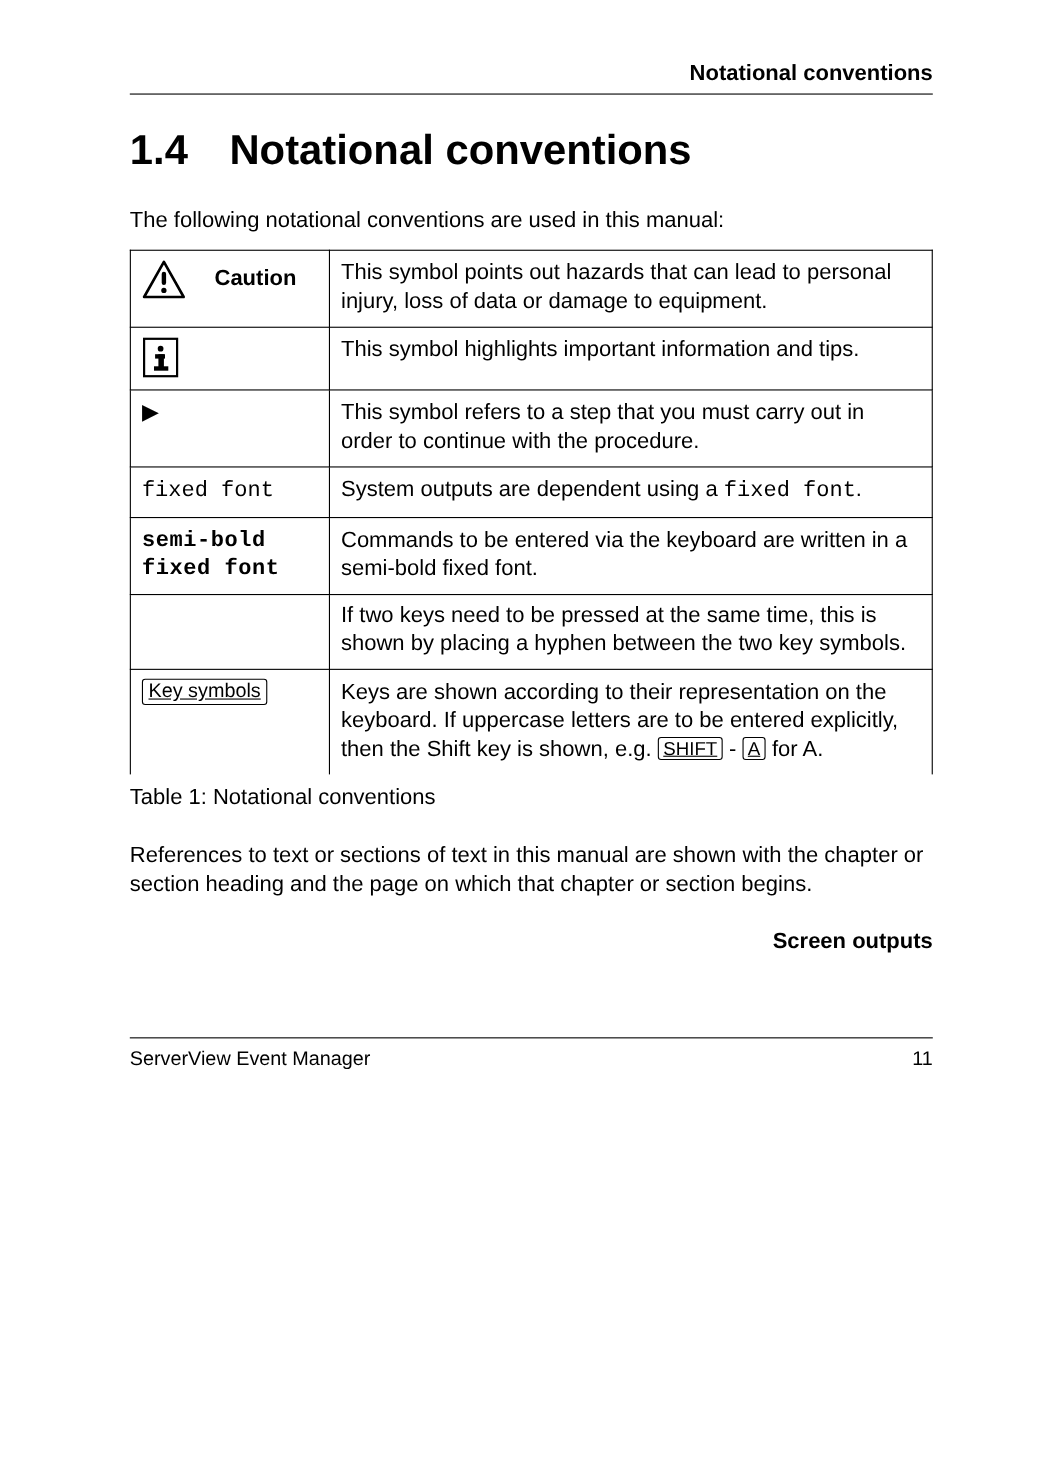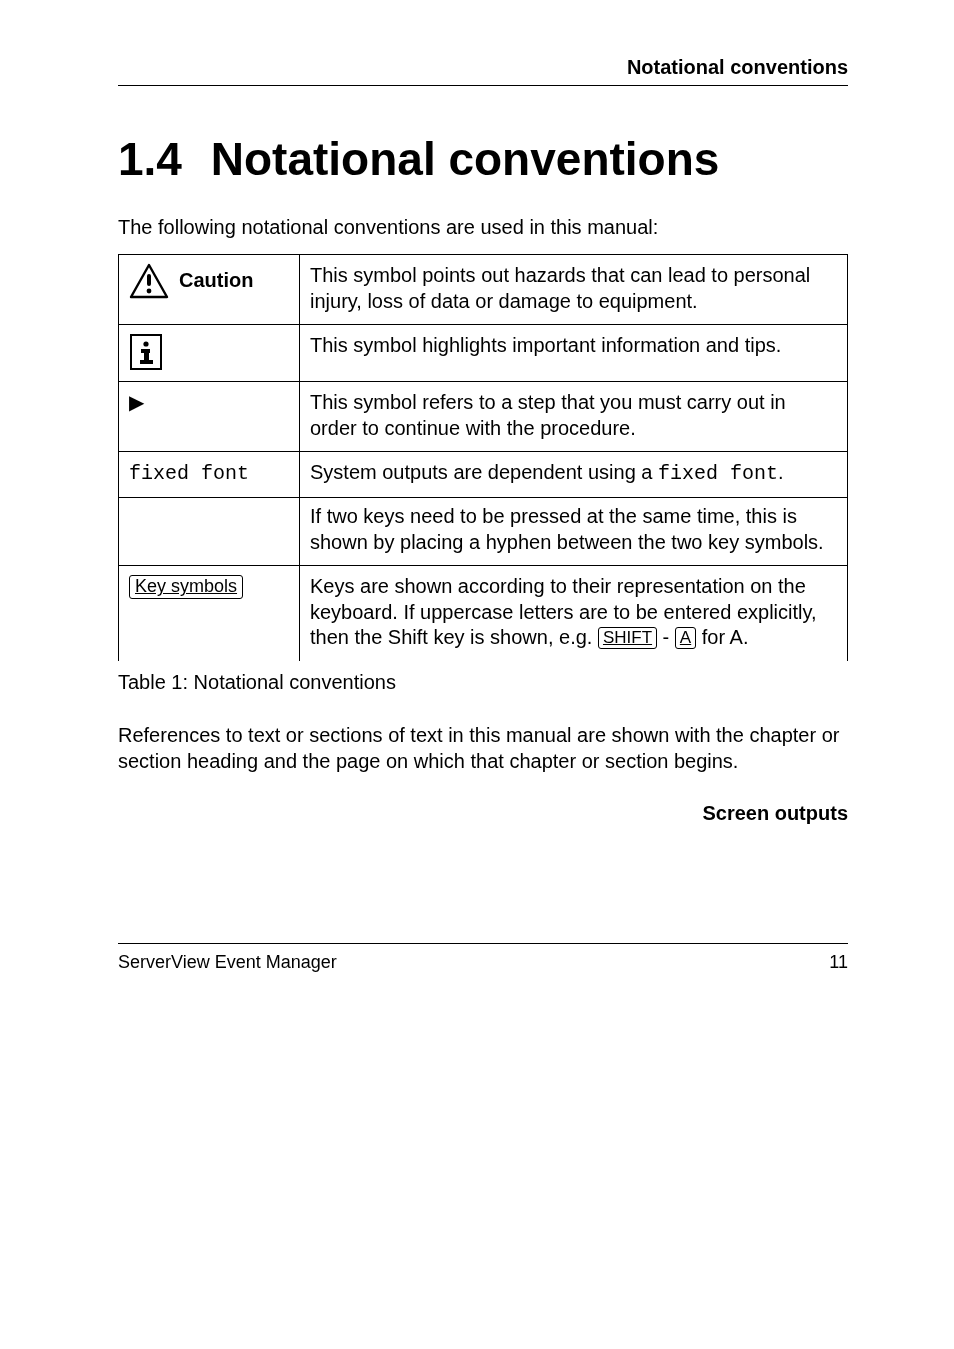--- a/index.html
+++ b/index.html
@@ -18,23 +18,23 @@
     position: relative;
   }
   .running-head {
     text-align: right;
     font-weight: bold;
     font-size: 20px;
     padding-bottom: 6px;
     border-bottom: 1.5px solid #000;
   }
   .h2 {
-    font-size: 46px;
+    font-size: 38px;
     font-weight: bold;
-    margin-top: 46px;
+    margin-top: 30px;
     margin-bottom: 28px;
   }
   .h2 .num { display: inline-block; min-width: 80px; }
   .para {
     font-size: 20px;
     line-height: 1.3;
     margin: 14px 0;
   }
 
   table.notation {
@@ -48,21 +48,21 @@
     vertical-align: top;
     font-size: 20px;
     line-height: 1.28;
   }
   table.notation td.left {
     width: 160px;
   }
   table.notation td.merge-top { border-bottom: none; }
   table.notation td.merge-bottom { border-top: none; padding-top: 6px; }
 
-  .caution-row { display: flex; align-items: center; gap: 10px; }
+  .caution-row { display: flex; align-items: center; gap: 26px; }
   .caution-label { font-weight: bold; font-size: 20px; }
 
   .caution-icon svg, .info-icon svg { display: block; }
 
   .step-icon {
     font-size: 16px;
     padding-top: 4px;
   }
 
   .serif-italic { font-family: "Times New Roman", Times, serif; font-style: italic; font-size: 21px; }
@@ -164,20 +164,27 @@
 
     <tr>
       <td class="left">
         <span class="mono">fixed font</span>
       </td>
       <td>
         <span>System outputs are dependent using a </span><span class="mono">fixed font</span><span>.</span>
       </td>
     </tr>
 
+    <tr>
+      <td class="left">
+        <div class="mono-semi">semi-bold</div>
+        <div class="mono-semi">fixed font</div>
+      </td>
+      <td>Commands to be entered via the keyboard are written in a semi-bold fixed font.</td>
+    </tr>
 
     <tr>
       <td class="left merge-bottom"></td>
       <td class="merge-bottom">If two keys need to be pressed at the same time, this is shown by placing a hyphen between the two key symbols.</td>
     </tr>
     <tr>
       <td class="left merge-top">
         <span class="keycap">Key symbols</span>
       </td>
       <td class="merge-top">

